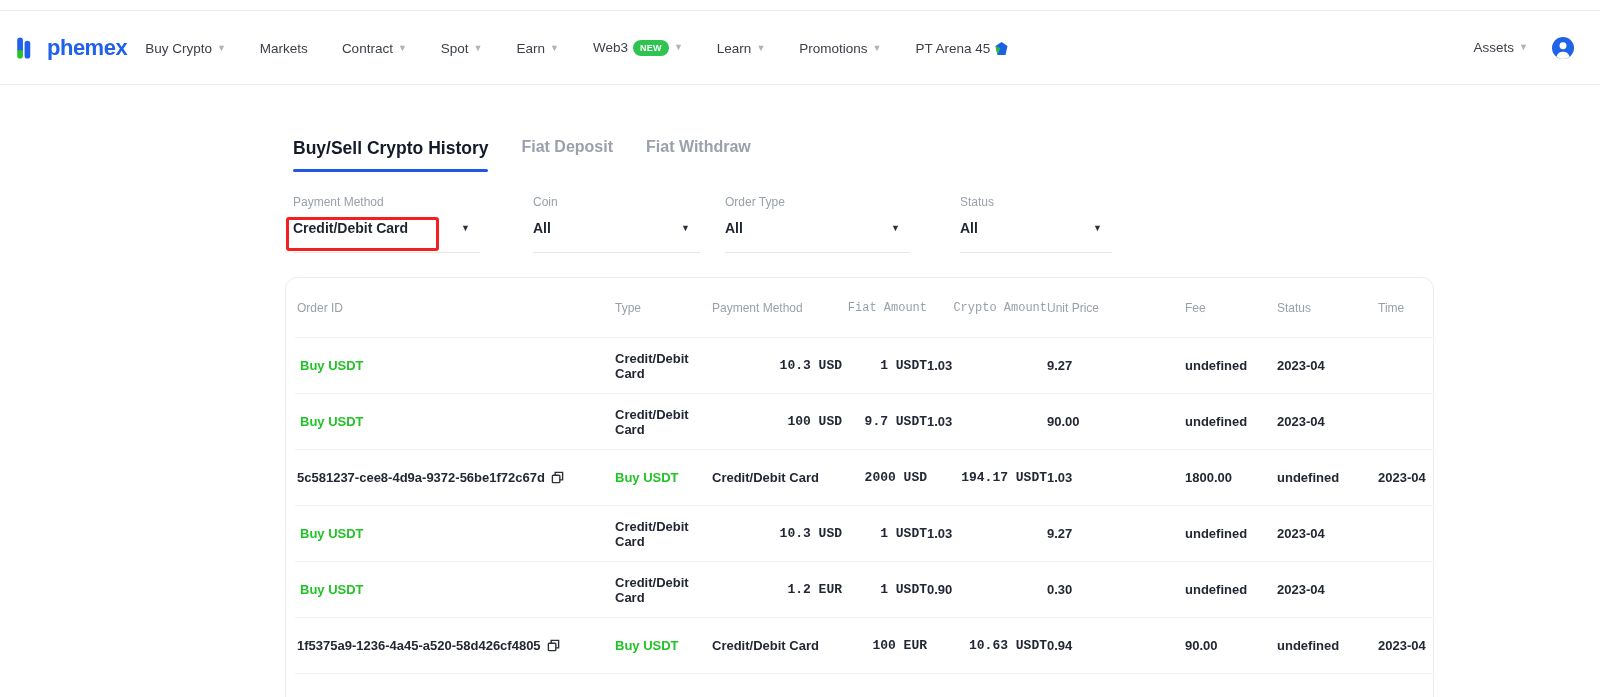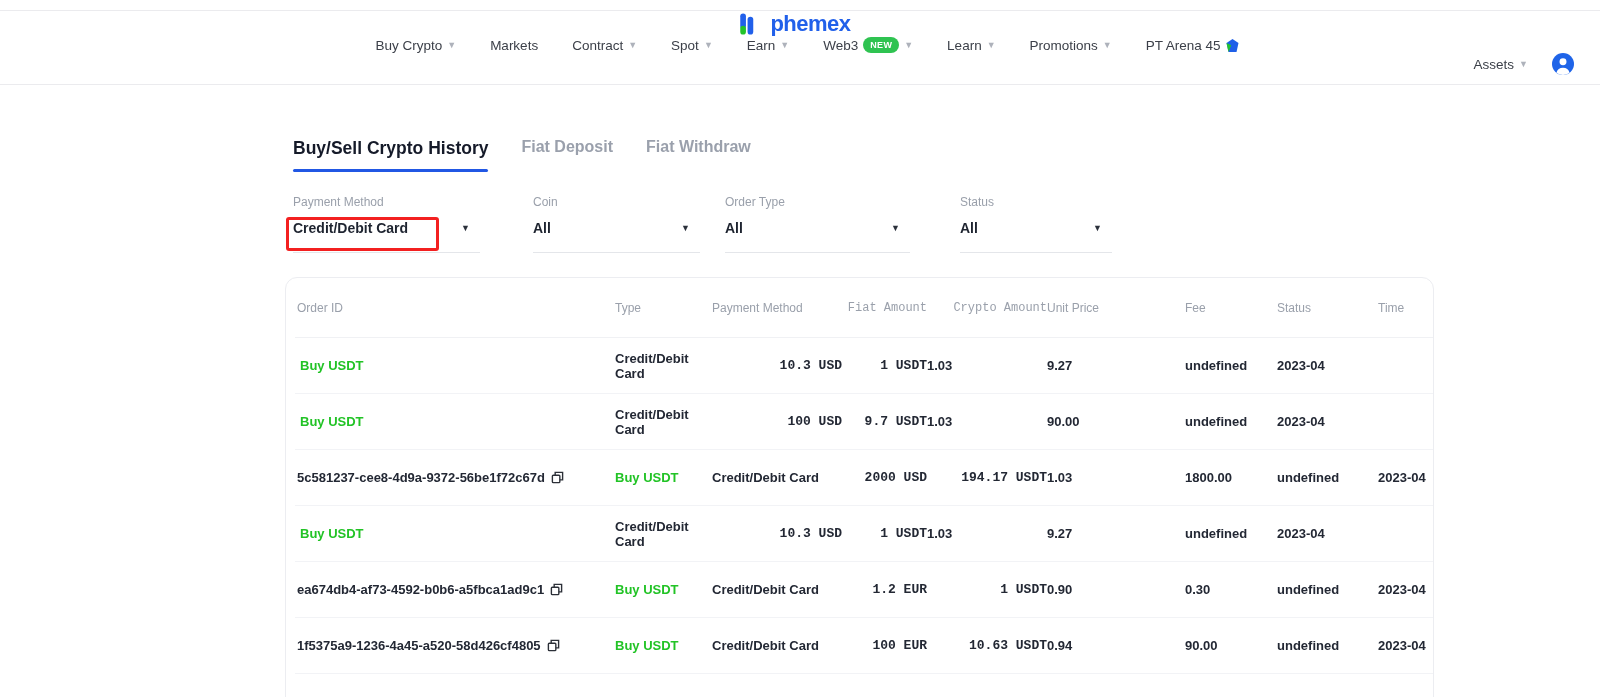--- a/index.html
+++ b/index.html
@@ -3,24 +3,24 @@
 <meta charset="utf-8">
 <style>
   * { margin:0; padding:0; box-sizing:border-box; }
   html,body { width:1600px; height:697px; background:#fff; overflow:hidden;
               font-family:"Liberation Sans", sans-serif; color:#232834; }
   body { position:relative; }
 
   
   .nav { position:absolute; top:10px; left:0; right:0; height:75px; background:#fff;
          border-top:1px solid #ebebee; border-bottom:1px solid #ebebee;
-         display:flex; align-items:center; padding:0 26px 0 14px;flex-direction:column; }
+         display:flex; align-items:center; padding:0 26px 0 14px; }
   .brand { display:flex; align-items:center; gap:7px; cursor:pointer; }
   .brand-word { font-size:22px; font-weight:bold; color:#2160ea; letter-spacing:-0.5px; }
-  .nav-items { display:flex; align-items:center; gap:34px; margin-left:26px; }
+  .nav-items { display:flex; align-items:flex-end; gap:34px; margin-left:18px; }
   .nav-item { display:flex; align-items:center; gap:5px; font-size:13.5px; color:#3c4049; cursor:pointer; white-space:nowrap; }
   .caret { font-size:9px; color:#aeb2bb; line-height:1; }
   .badge-new { background:var(--badge_green,#2fc351); color:#fff; font-size:9px; font-weight:bold;
                padding:3px 7px; border-radius:9px; letter-spacing:0.3px; }
   .nav-right { margin-left:auto; display:flex; align-items:center; gap:24px; }
   .assets { display:flex; align-items:center; gap:5px; font-size:13.5px; color:#3c4049; cursor:pointer; }
 
   
   .tabs { position:absolute; left:293px; top:138px; display:flex; gap:33px; }
   .tab { font-size:16px; font-weight:bold; color:#9aa0ac; cursor:pointer; padding-bottom:13px; position:relative; }
@@ -258,29 +258,20 @@
       <span>Credit/Debit Card</span>
       <span class="c-fiat">10.3 USD</span>
       <span class="c-crypto">1 USDT</span>
       <span class="c-unit">1.03</span>
       <span>9.27</span>
       <span>undefined</span>
       <span>2023-04</span>
     </div>
 
     <div class="trow">
-      <span class="c-oid">
-        <span>ea674db4-af73-4592-b0b6-a5fbca1ad9c1</span>
-        <span class="copy-btn">
-          <svg width="13" height="13" viewBox="0 0 14 14" fill="none" stroke="#2c3038" stroke-width="1.5">
-            <rect x="1.5" y="4.5" width="8" height="8" rx="1"></rect>
-            <path d="M4.5 4.5 v-3 h8 v8 h-3"></path>
-          </svg>
-        </span>
-      </span>
       <span class="c-type">Buy USDT</span>
       <span>Credit/Debit Card</span>
       <span class="c-fiat">1.2 EUR</span>
       <span class="c-crypto">1 USDT</span>
       <span class="c-unit">0.90</span>
       <span>0.30</span>
       <span>undefined</span>
       <span>2023-04</span>
     </div>
 

